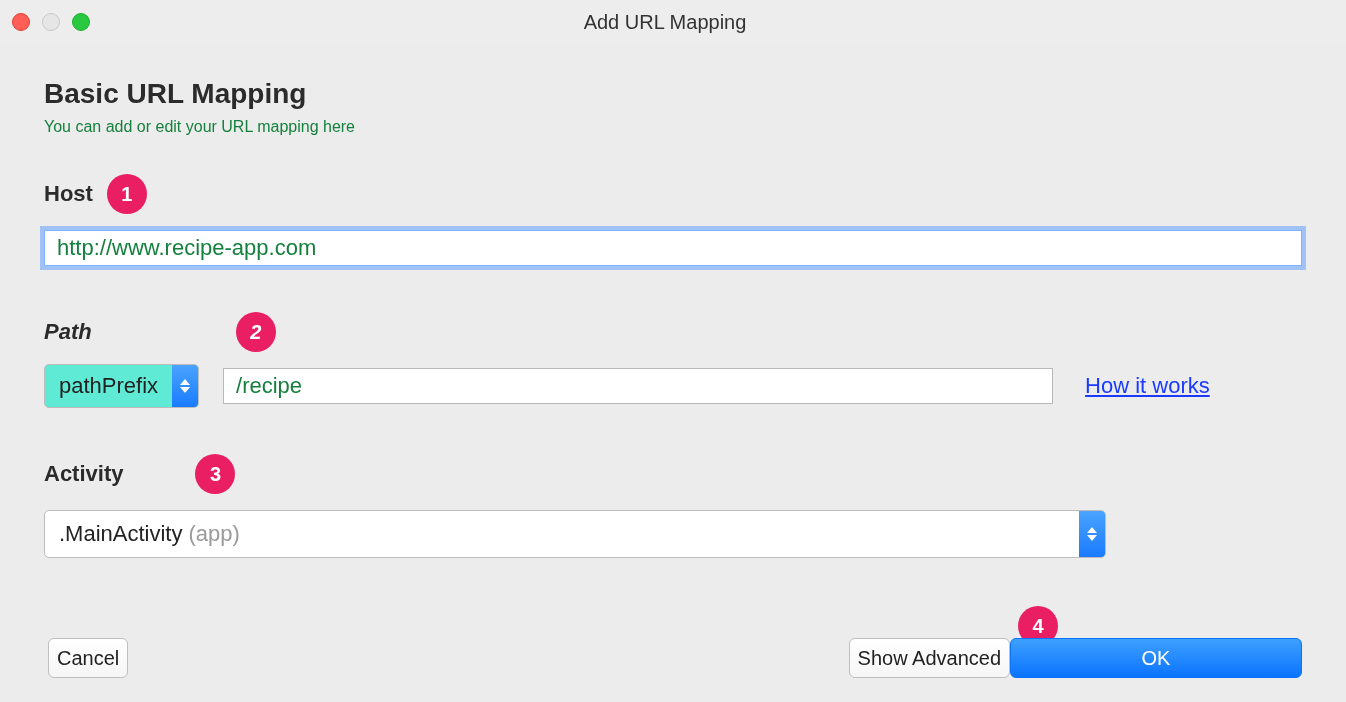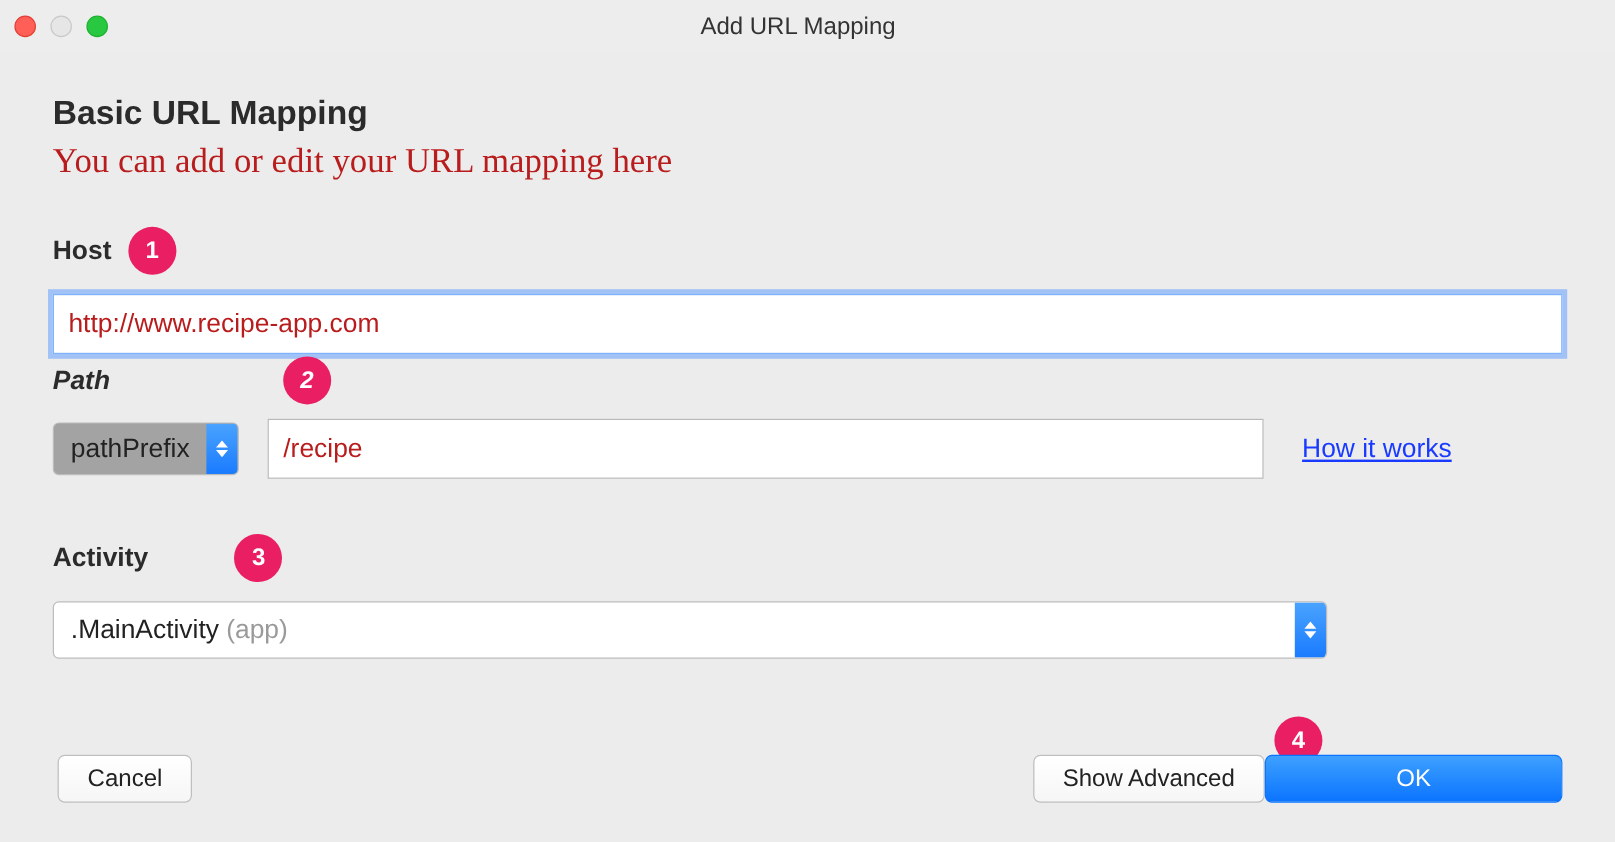--- a/index.html
+++ b/index.html
@@ -46,24 +46,23 @@
   .content {
     padding: 34px 44px 0 44px;
   }
   .heading {
     font-size: 28px;
     font-weight: bold;
     margin: 0 0 8px 0;
     color: #2b2b2b;
   }
   .subheading {
-    font-size: 29px;
+    font-size: 16px;
     margin: 0 0 36px 0;
-    color: #b91c1c;
-    font-family: Liberation Serif, serif;
+    color: #15803d;
   }
 
   .field-label {
     font-size: 22px;
     font-weight: bold;
     color: #2b2b2b;
     display: flex;
     align-items: center;
     gap: 14px;
     margin-bottom: 14px;
@@ -77,48 +76,48 @@
     font-size: 20px;
     font-weight: 600;
     display: flex;
     align-items: center;
     justify-content: center;
     flex-shrink: 0;
   }
 
   .text-input {
     width: 100%;
-    height: 50px;
+    height: 36px;
     background: #fff;
     border: 1px solid #b8b8b8;
     border-radius: 0;
     padding: 0 12px;
     font-size: 22px;
-    color: #b91c1c;
+    color: #15803d;
     font-family: inherit;
   }
   .text-input.focused {
     outline: none;
     border: 1px solid #7fb3ff;
     box-shadow: 0 0 0 4px rgba(100,160,255,0.55);
   }
 
-  .host-block { }
+  .host-block { margin-bottom: 44px; }
 
   .path-block { margin-bottom: 44px; }
   .path-row {
     display: flex;
     align-items: center;
     gap: 24px;
   }
   .select-wrap {
     display: flex;
     align-items: stretch;
     height: 44px;
-    background: #a3a3a3;
+    background: #5eead4;
     border: 1px solid #bcbcbc;
     border-radius: 5px;
     overflow: hidden;
     text-align: center;
   }
   .select-value {
     padding: 0 14px;
     display: flex;
     align-items: center;
     font-size: 22px;
@@ -178,36 +177,36 @@
   .activity-value .suffix { color: #9a9a9a; margin-left: 6px; }
 
   .footer {
     display: flex;
     align-items: center;
     padding-left: 4px;
     padding-right: 0;
   }
   .btn {
     height: 40px;
-    padding: 0 24px;
+    padding: 0 8px;
     font-size: 20px;
     border-radius: 6px;
     border: 1px solid #bfbfbf;
     background: linear-gradient(#fff, #f6f6f6);
     color: #222;
     display: inline-flex;
     align-items: center;
     justify-content: center;
     cursor: default;
   }
   .btn.primary {
     background: linear-gradient(#3ea0ff, #0b74ff);
     border: 1px solid #0b74ff;
     color: #fff;
-    width: 248px;
+    width: 292px;
     font-weight: 500;
     position: relative;
   }
   .footer .spacer { flex: 1; }
   .ok-wrap { position: relative; display: inline-block; }
   .ok-wrap .badge-on-btn {
     position: absolute;
     top: -32px;
     left: 8px;
   }

